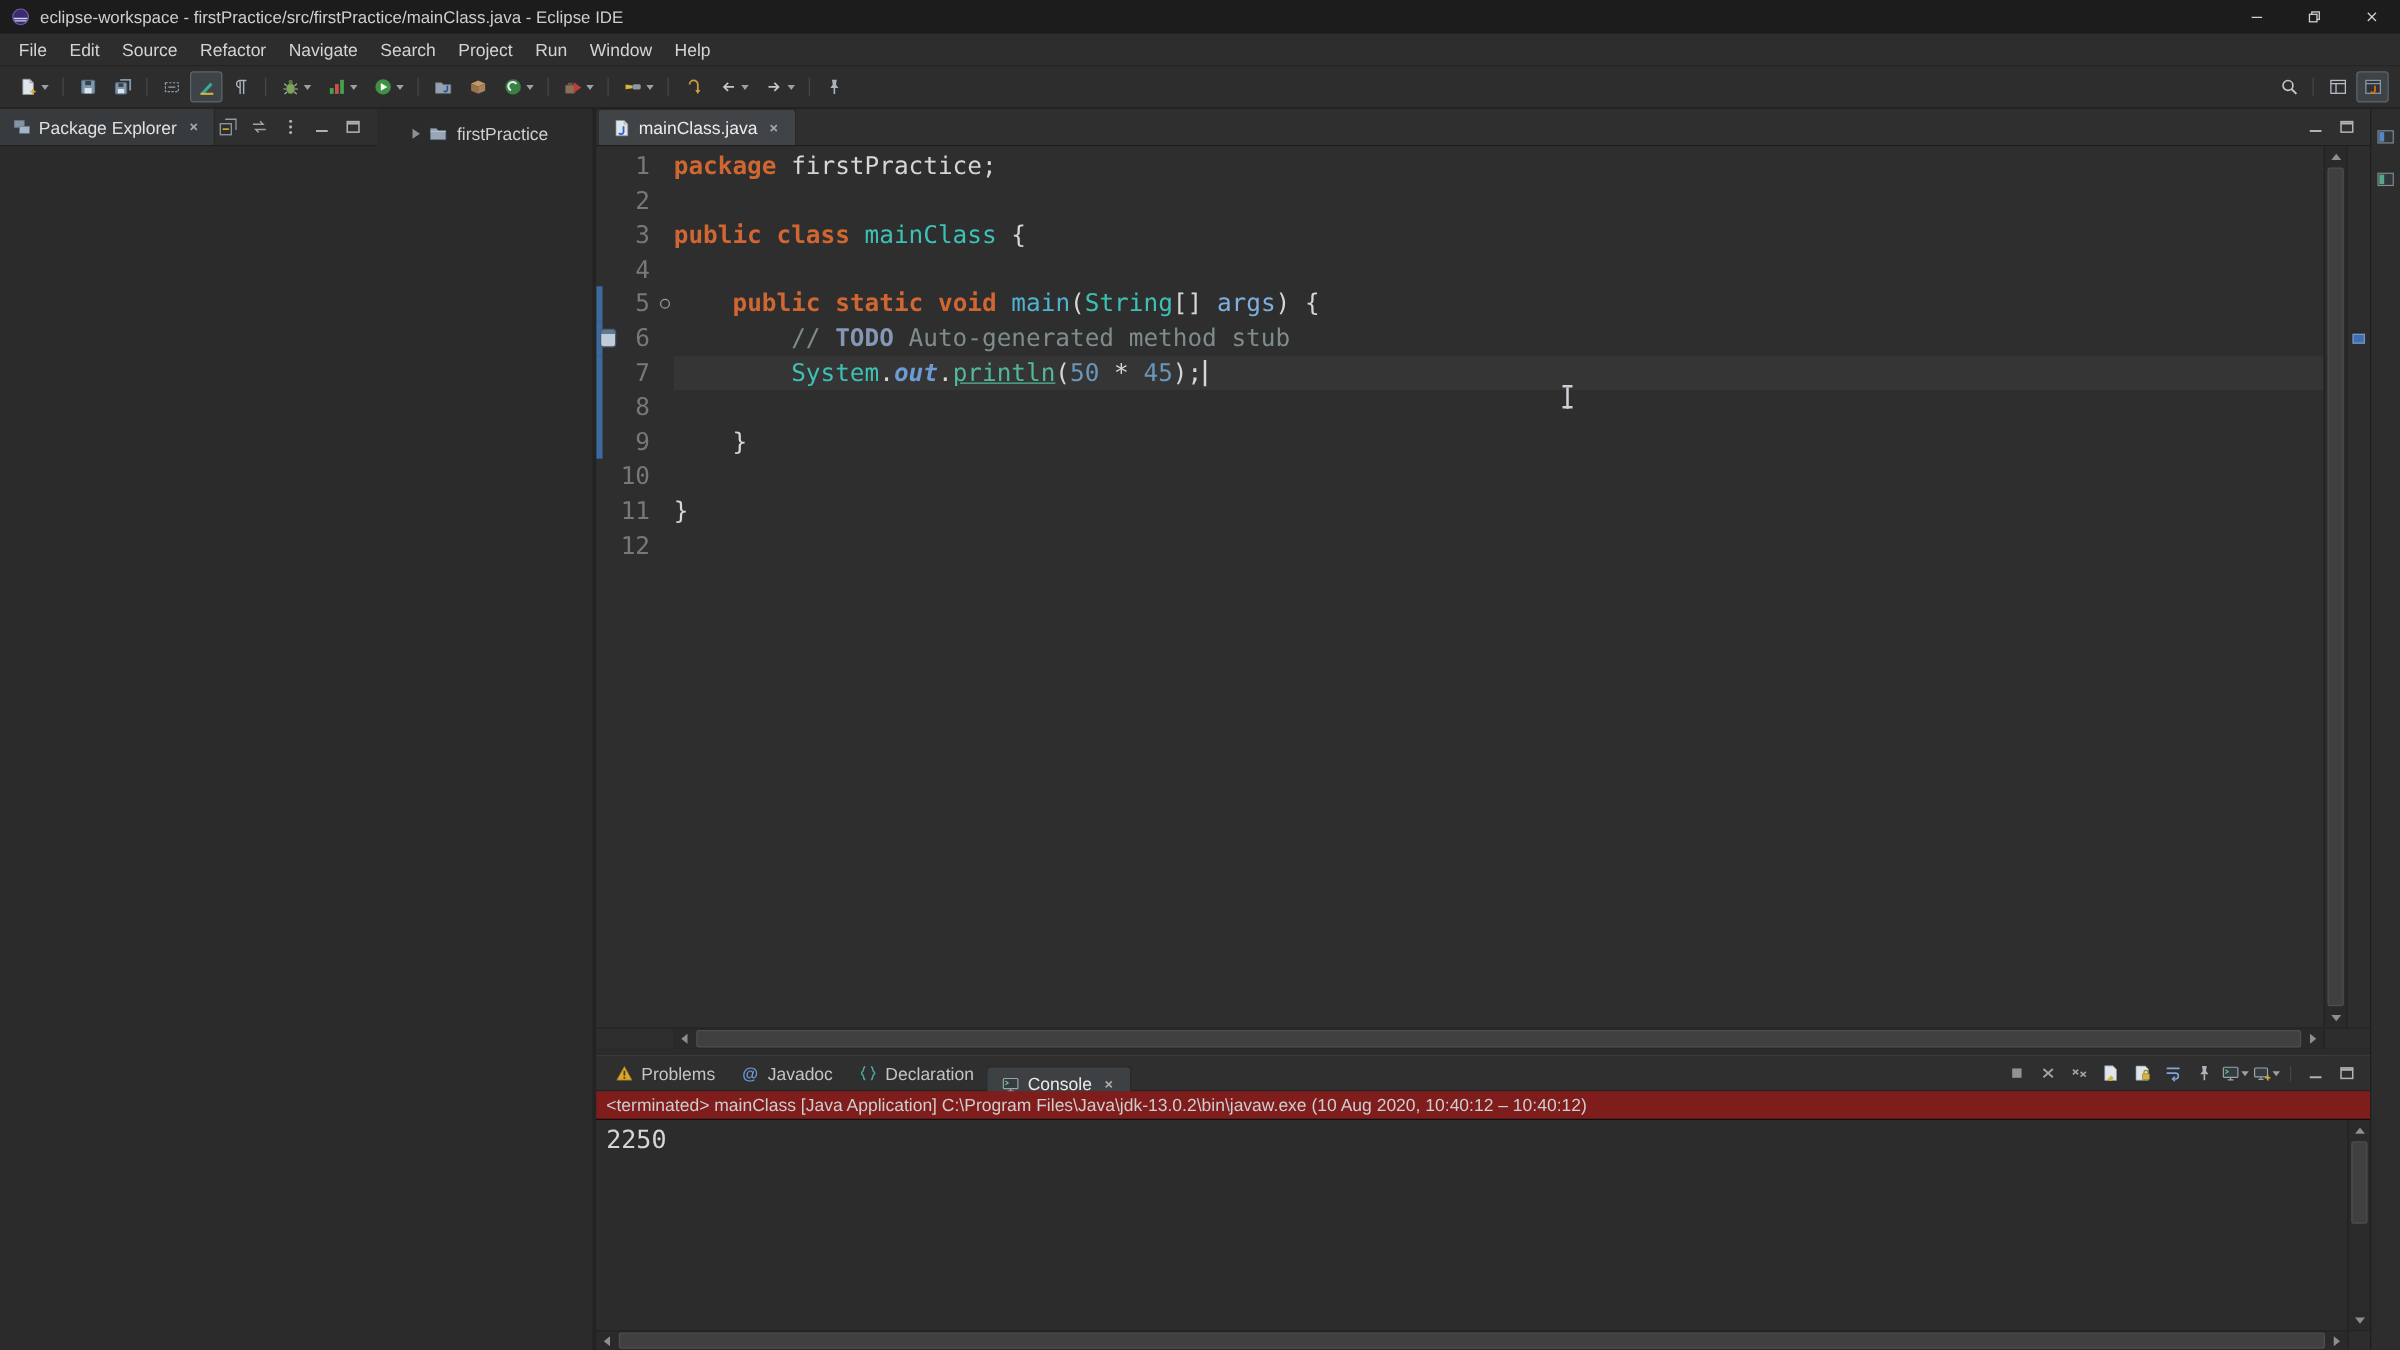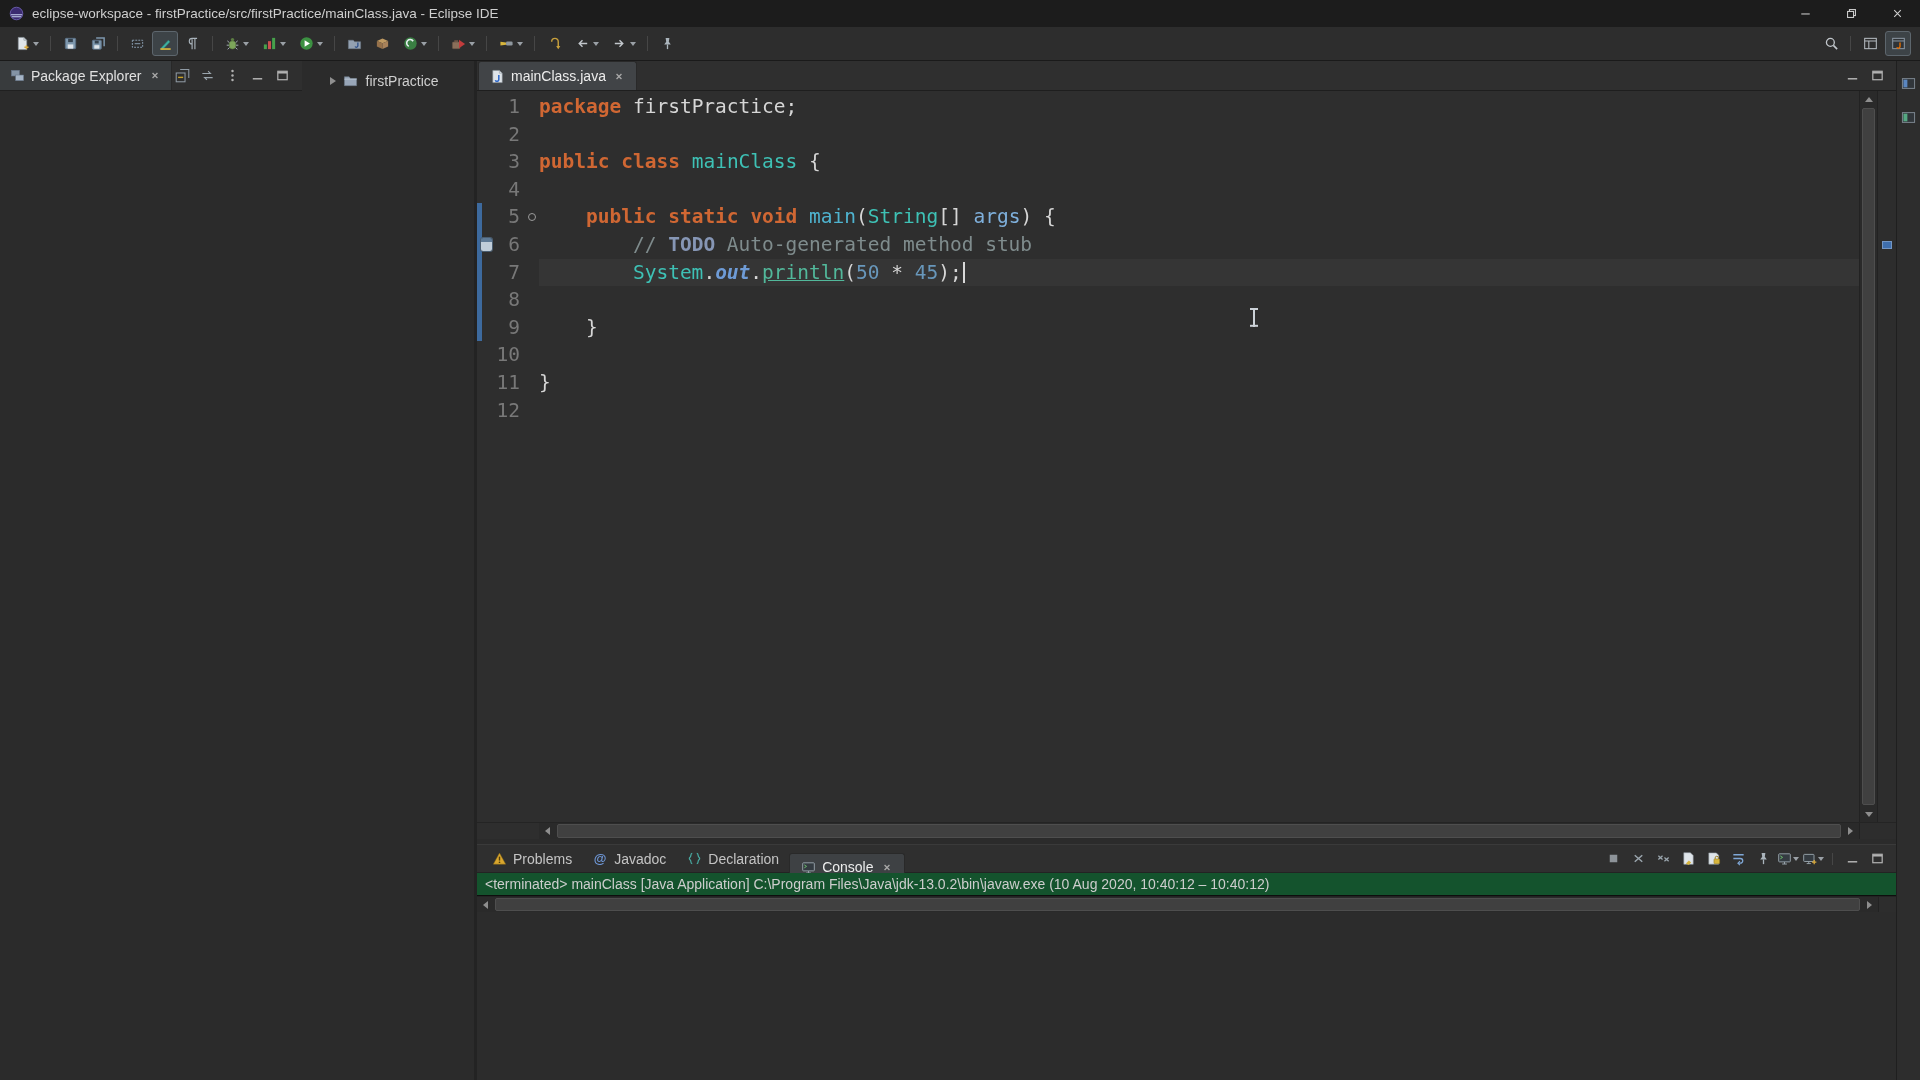--- a/index.html
+++ b/index.html
@@ -97,21 +97,21 @@
   .hs-right-sp { width:37px; min-width:37px; background:#2d2d2d; border-left:1px solid #222; }
 
   .sash { height:5px; min-height:5px; background:#2b2b2b; }
 
   
   .bottom-panel { height:236px; min-height:236px; display:flex; flex-direction:column; border-top:1px solid #3a3a3a; background:#2c2c2c; }
   .panel-tabbar { height:28px; min-height:28px; display:flex; align-items:center; background:#2f2f2f; border-bottom:1px solid #232323; padding-left:4px; }
   .tabs-row { display:flex; height:100%; align-items:center; }
   .ptab { height:100%; display:flex; align-items:center; gap:6px; padding:0 10px; font-size:14px; color:#c4c4c4; }
   .ptab.active { background:#3e4144; color:#ececec; border-radius:3px 3px 0 0; border:1px solid #292929; border-bottom:none;margin-top:16px; }
-  .console-status { height:23px; min-height:23px; display:flex; align-items:center; padding:0 8px; font-size:14px; color:#cdcdcd; background:#14532d; border-bottom:1px solid #0e0e0e; }
+  .console-status { height:23px; min-height:23px; display:flex; align-items:center; padding:0 8px; font-size:14px; color:#cdcdcd; background:#7f1d1d; border-bottom:1px solid #0e0e0e; }
   .console-body { flex:1; display:flex; min-height:0; background:#2c2c2c; }
   .console-output { flex:1; margin:0; padding:3px 8px; font-family:"DejaVu Sans Mono", monospace; font-size:20px; line-height:25px; color:#d6d6d6; }
   .console-hscroll { height:16px; min-height:16px; display:flex; background:#2a2a2a; border-top:1px solid #232323; }
   .hs-corner { width:18px; min-width:18px; background:#2d2d2d; border-left:1px solid #222; }
 
   
   .right-strip { width:24px; min-width:24px; background:#2d2d2d; border-left:1px solid #1f1f1f; display:flex; flex-direction:column; align-items:center; padding-top:12px; gap:14px; }
   .strip-btn { width:20px; height:20px; display:flex; align-items:center; justify-content:center; }
 
   
@@ -152,20 +152,32 @@
         <div class="win-btn">
           <span class="icn">
             <svg viewBox="0 0 16 16" width="15" height="15">
               <path d="M4.5 4.5l7 7M11.5 4.5l-7 7" stroke="#d2d2d2" stroke-width="1.1"></path>
             </svg>
           </span>
         </div>
       </div>
   </div>
 
+  <div class="menubar" id="menubar">
+      <div class="menu-item">File</div>
+      <div class="menu-item">Edit</div>
+      <div class="menu-item">Source</div>
+      <div class="menu-item">Refactor</div>
+      <div class="menu-item">Navigate</div>
+      <div class="menu-item">Search</div>
+      <div class="menu-item">Project</div>
+      <div class="menu-item">Run</div>
+      <div class="menu-item">Window</div>
+      <div class="menu-item">Help</div>
+    </div>
 
   <div class="toolbar">
     <div class="tb-left" id="toolbar-left">
         <div class="tbtn">
           <span class="icn">
             <svg viewBox="0 0 16 16" width="15" height="15">
               <path d="M3.5 1.5h6l3 3v10h-9z" fill="#dfe5ea" stroke="#9099a1" stroke-width=".7"></path>
               <path d="M9.5 1.5v3h3" fill="none" stroke="#9099a1" stroke-width=".7"></path>
               <path d="M12.2 9.8v4.4M10 12h4.4" stroke="#d7a83c" stroke-width="1.5"></path>
             </svg>
@@ -711,20 +723,33 @@
                 <span class="icn">
                   <svg viewBox="0 0 16 16" width="15" height="15">
                     <rect x="3" y="3.5" width="10" height="9" fill="none" stroke="#b2b2b2" stroke-width="1.3"></rect>
                     <path d="M3 5h10" stroke="#b2b2b2" stroke-width="1.8"></path>
                   </svg>
                 </span>
               </div>
             </div>
         </div>
         <div class="console-status">&lt;terminated&gt; mainClass [Java Application] C:\Program Files\Java\jdk-13.0.2\bin\javaw.exe (10 Aug 2020, 10:40:12 – 10:40:12)</div>
+        <div class="console-body">
+          <pre class="console-output">2250</pre>
+          <div class="vscroll">
+            <div class="sb-btn">
+                <i class="arr arr-up"></i>
+              </div>
+            <div class="vs-thumb short"></div>
+            <div class="spacer"></div>
+            <div class="sb-btn">
+                <i class="arr arr-down"></i>
+              </div>
+          </div>
+        </div>
         <div class="console-hscroll">
           <div class="sb-btn h">
               <i class="arr arr-left"></i>
             </div>
           <div class="hs-thumb"></div>
           <div class="sb-btn h">
               <i class="arr arr-right"></i>
             </div>
           <div class="hs-corner"></div>
         </div>

